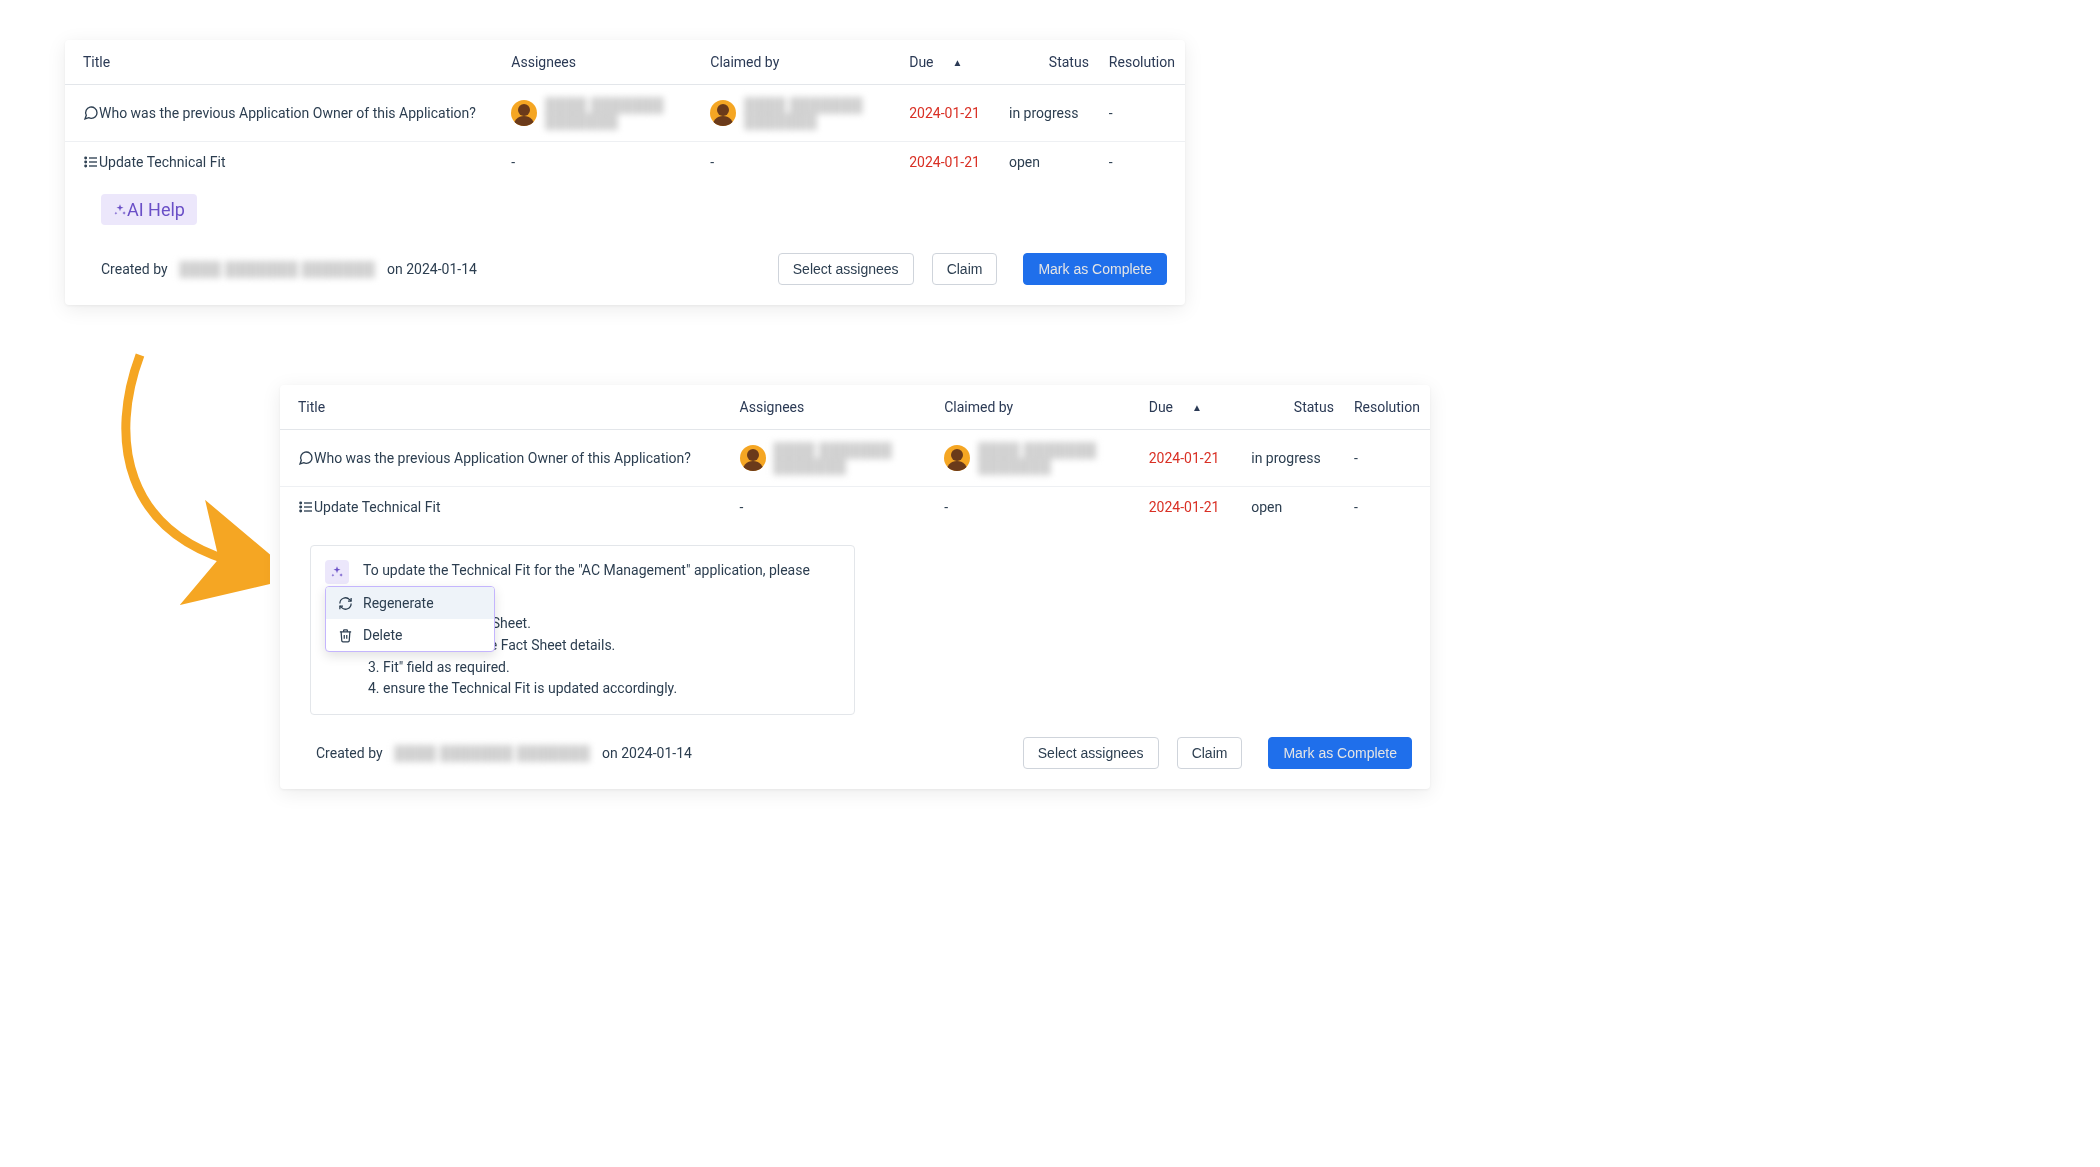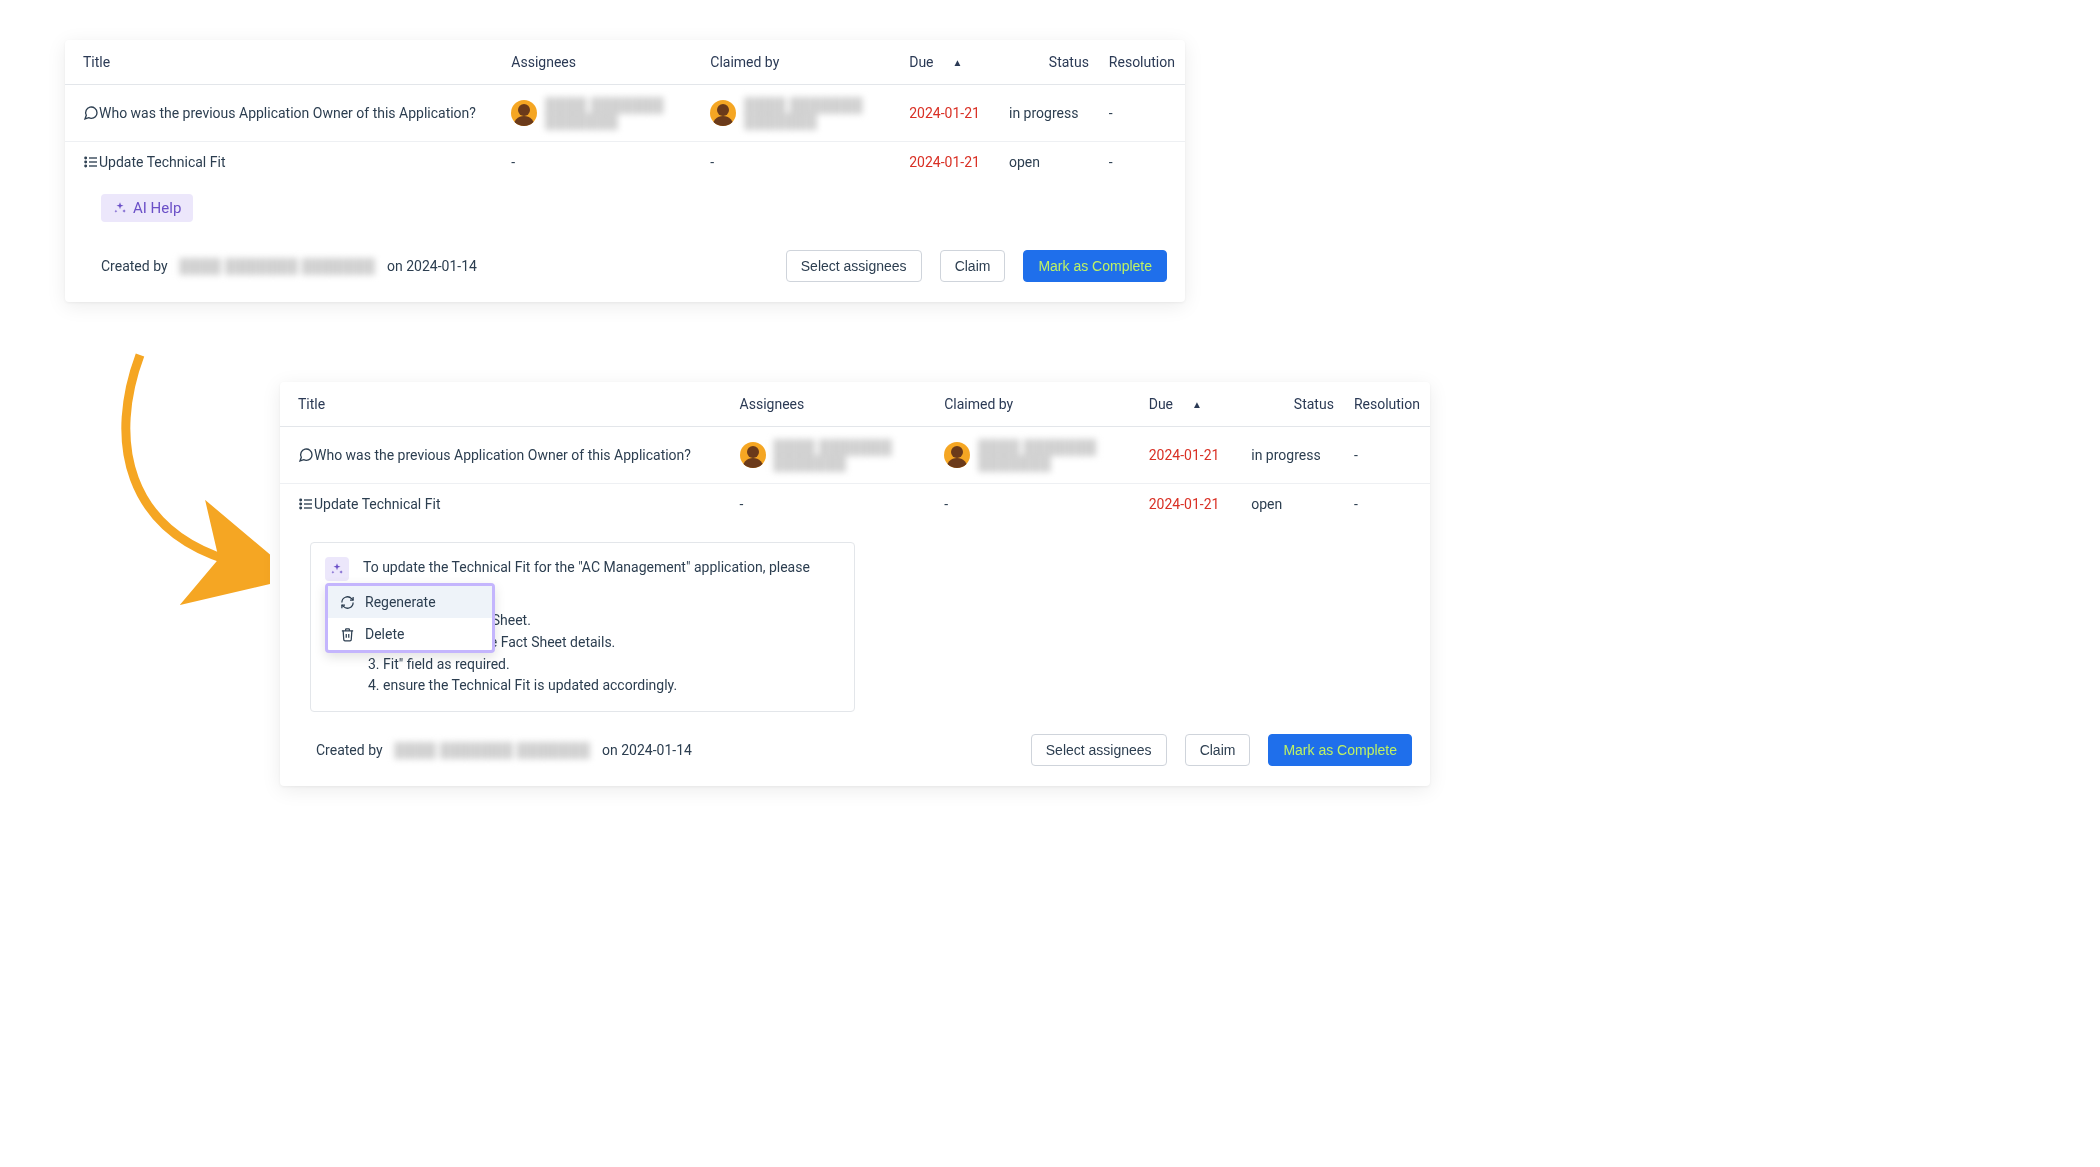--- a/index.html
+++ b/index.html
@@ -76,26 +76,26 @@
     color: #d0d0d0;
     filter: blur(3px);
     letter-spacing: 0.5px;
   }
 
   .due-overdue { color: #d93025; }
 
   .ai-help-chip {
     display: inline-flex;
     align-items: center;
-    gap: 6px;
+    gap: 0;
     background: #ece7fb;
     color: #6a4fc7;
     padding: 5px 12px;
     border-radius: 4px;
-    font-size: 15px;
+    font-size: 18px;
     margin: 12px 0 12px 36px;
     cursor: pointer;
   }
   .ai-help-chip svg { width: 14px; height: 14px; }
 
   .panel-footer {
     display: flex;
     align-items: center;
     justify-content: space-between;
     padding: 16px 18px 20px 36px;
@@ -108,21 +108,22 @@
     background: #fff;
     color: #2c3e50;
     padding: 7px 14px;
     border-radius: 4px;
     font-size: 14px;
     cursor: pointer;
   }
   .btn-primary {
     background: #1f6feb;
     border-color: #1f6feb;
-    color: #bef264;
+    color: #e5e5e5;
+    margin-left: 8px;
   }
 
   .due-header { display:inline-flex; align-items:center; gap:19px; }
   .sort-caret { font-size: 10px; }
 
   
   .ai-help-box {
     margin: 18px 0 6px 30px;
     width: 545px;
     border: 1px solid #e3e6ea;
@@ -147,21 +148,21 @@
   .ai-body p { margin: 0 0 10px 0; }
   .ai-body ol { margin:0; padding-left: 20px; }
 
   
   .ai-menu {
     position: absolute;
     top: 40px;
     left: 14px;
     width: 170px;
     background: #fff;
-    border: 3px solid #c4b5fd;
+    border: 1px solid #c4b5fd;
     border-radius: 4px;
     box-shadow: 0 4px 12px rgba(0,0,0,0.12);
     z-index: 5;
     overflow:hidden;
   }
   .ai-menu-item {
     display:flex; align-items:center; gap:10px;
     padding: 8px 12px;
     font-size: 14px;
     color:#2c3e50;

